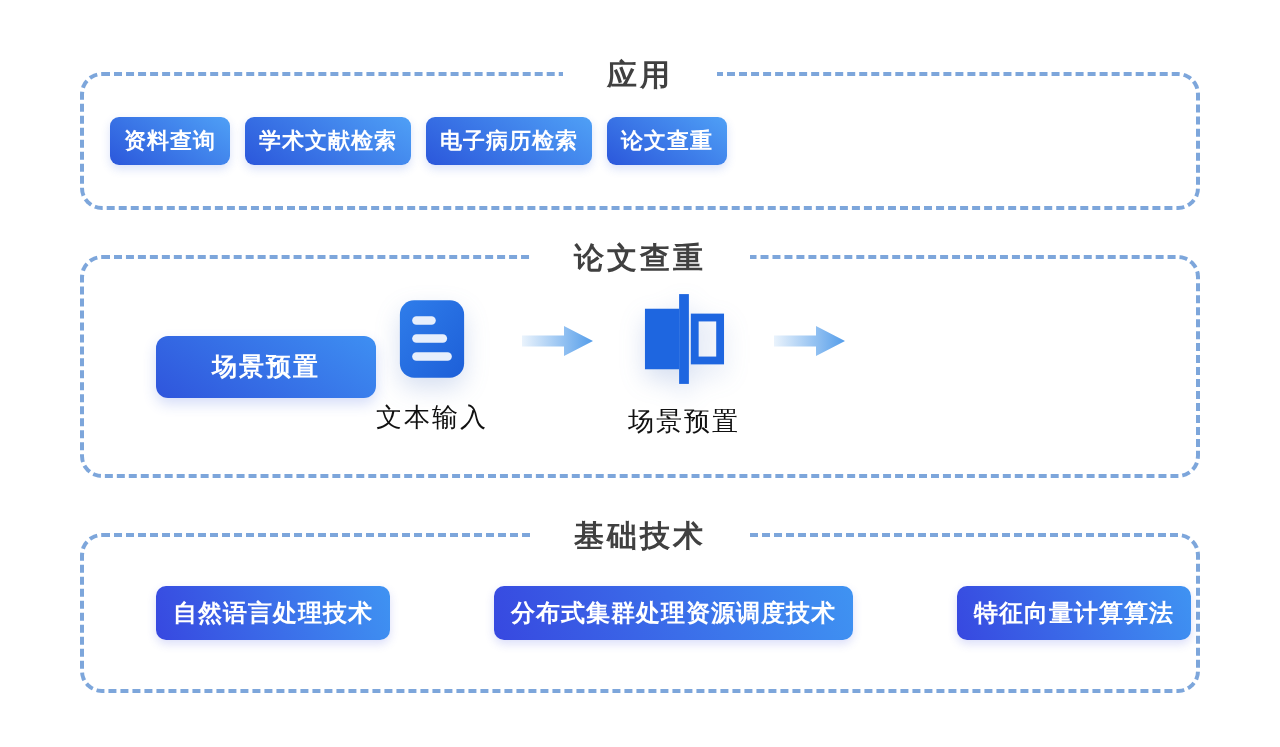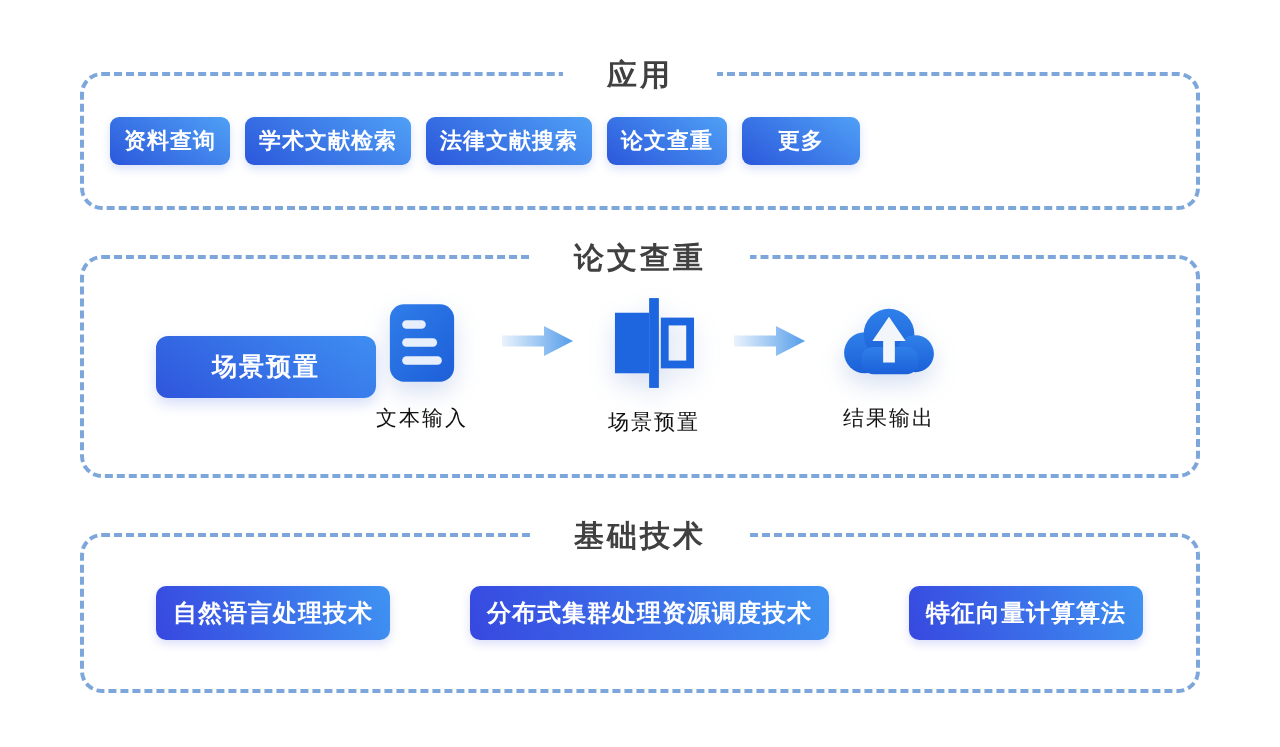--- a/index.html
+++ b/index.html
@@ -84,37 +84,37 @@
   }
   .flow-item {
     display: flex;
     flex-direction: column;
     align-items: center;
   }
   .flow-item:first-of-type { margin-left: 92px; }
   .flow-icon { filter: drop-shadow(0 10px 12px rgba(70, 110, 190, 0.22)); }
   .flow-label {
     margin-top: 16px;
-    font-size: 21px;
+    font-size: 26px;
     font-weight: 500;
     color: #111111;
     letter-spacing: 2px;
   }
   .flow-arrow {
     margin: 0 34px;
     transform: translateY(-24px);
   }
 
   
   .section-tech { margin-top: 55px; height: 160px; text-align: right; }
   .tech-row {
     height: 100%;
     display: flex;
     align-items: center;
-    gap: 80px;
+    gap: 104px;
     padding-left: 72px;
   }
   .tech-btn {
     height: 54px;
     display: flex;
     align-items: center;
     justify-content: center;
     padding: 0 17px;
     border-radius: 10px;
     background: linear-gradient(250deg, #3f93f2 0%, #3748e0 100%);
@@ -147,23 +147,22 @@
   </defs>
 </svg>
 
 <div class="canvas">
 
   <div class="section section-app">
     <div class="section-title">应用</div>
     <div class="app-row">
       <div class="pill-btn">资料查询</div>
       <div class="pill-btn">学术文献检索</div>
-      <div class="pill-btn">法律文献搜索</div>
+      <div class="pill-btn">电子病历检索</div>
       <div class="pill-btn">论文查重</div>
-      <div class="pill-btn wide">更多</div>
     </div>
   </div>
 
   <div class="section section-scenario">
     <div class="section-title">论文查重</div>
     <div class="scenario-row">
 
       <div class="preset-btn">场景预置</div>
 
       <div class="flow-item">
@@ -194,35 +193,20 @@
         </span>
         <div class="flow-label">场景预置</div>
       </div>
 
       <span class="flow-arrow">
         <svg width="72" height="34" viewBox="0 0 72 34">
           <path d="M0 11.5 H42 V2 L71 17 L42 32 V22.5 H0 Z" fill="url(#g-arrow)"></path>
         </svg>
       </span>
 
-      <div class="flow-item">
-        <span class="flow-icon">
-          <svg width="98" height="82" viewBox="0 0 100 84">
-            <g fill="url(#g-cloud)">
-              <circle cx="25" cy="52" r="21"></circle>
-              <circle cx="50" cy="33" r="26"></circle>
-              <circle cx="77" cy="53" r="19"></circle>
-              <rect x="22" y="46" width="58" height="28" rx="12"></rect>
-            </g>
-            <rect x="44" y="36" width="12" height="26" fill="#f2f6fb"></rect>
-            <polygon points="50,15 33,40 67,40" fill="#f2f6fb"></polygon>
-          </svg>
-        </span>
-        <div class="flow-label">结果输出</div>
-      </div>
 
     </div>
   </div>
 
   <div class="section section-tech">
     <div class="section-title">基础技术</div>
     <div class="tech-row">
       <div class="tech-btn">自然语言处理技术</div>
       <div class="tech-btn">分布式集群处理资源调度技术</div>
       <div class="tech-btn">特征向量计算算法</div>

